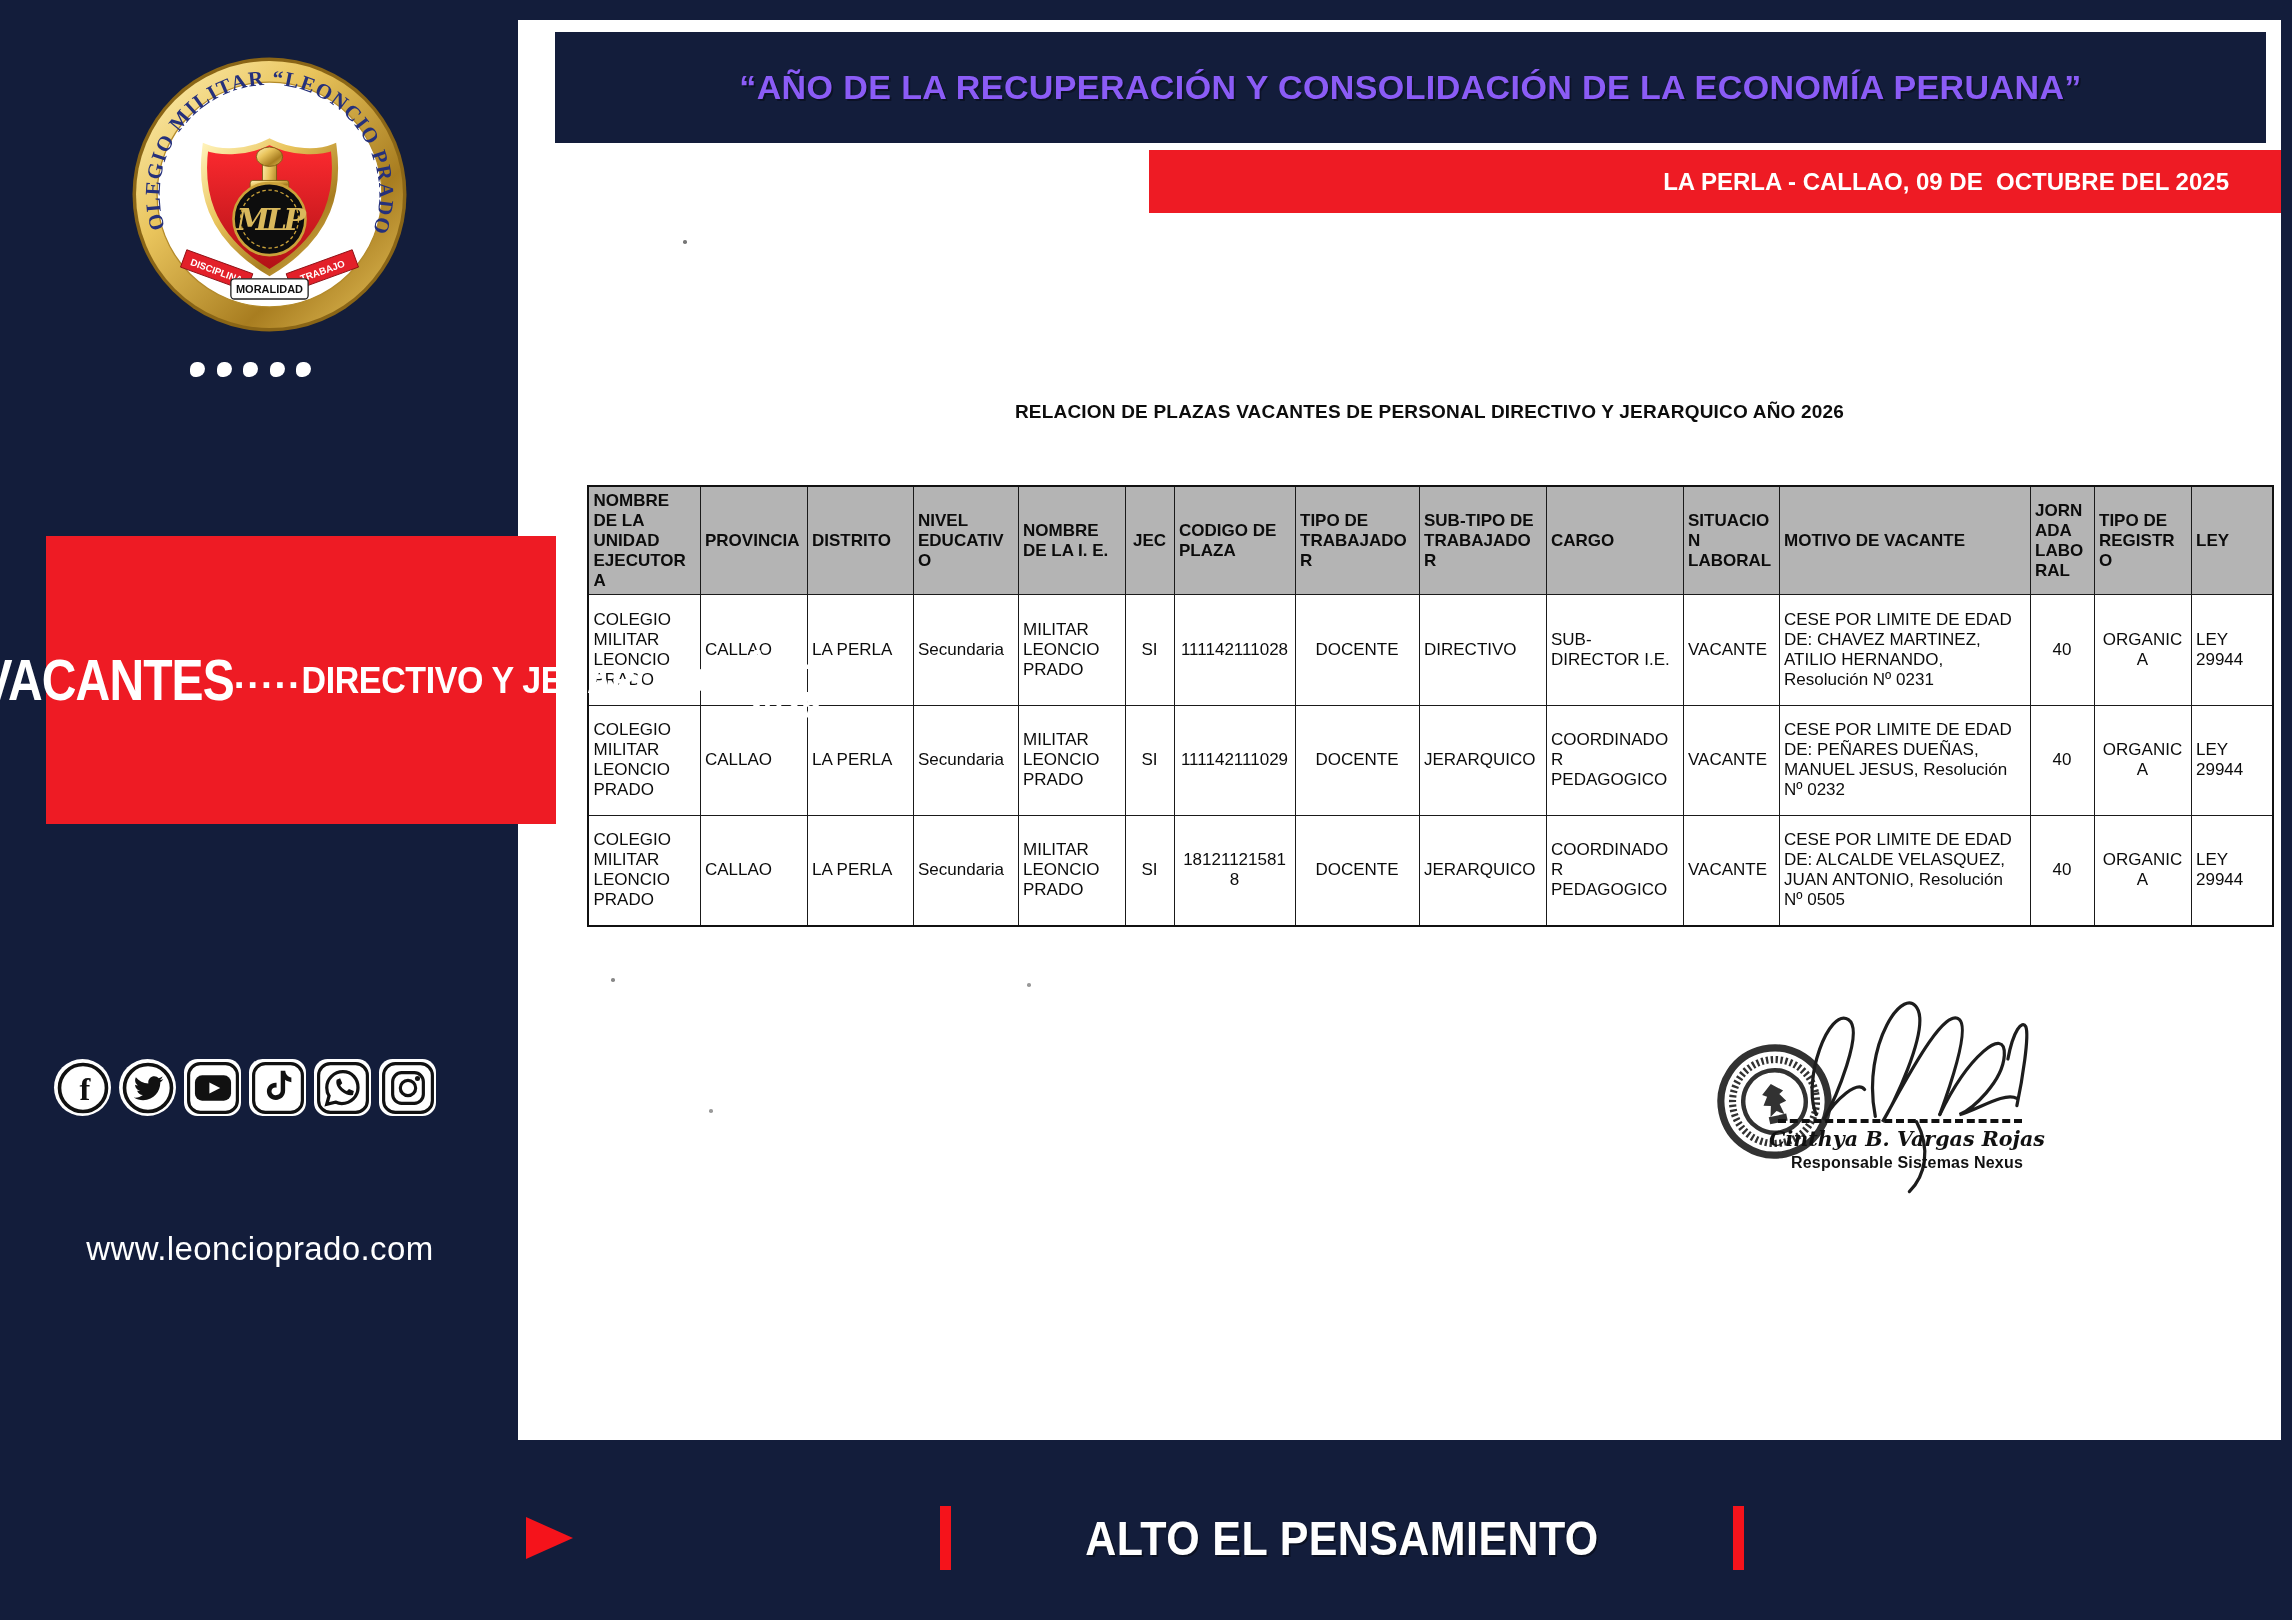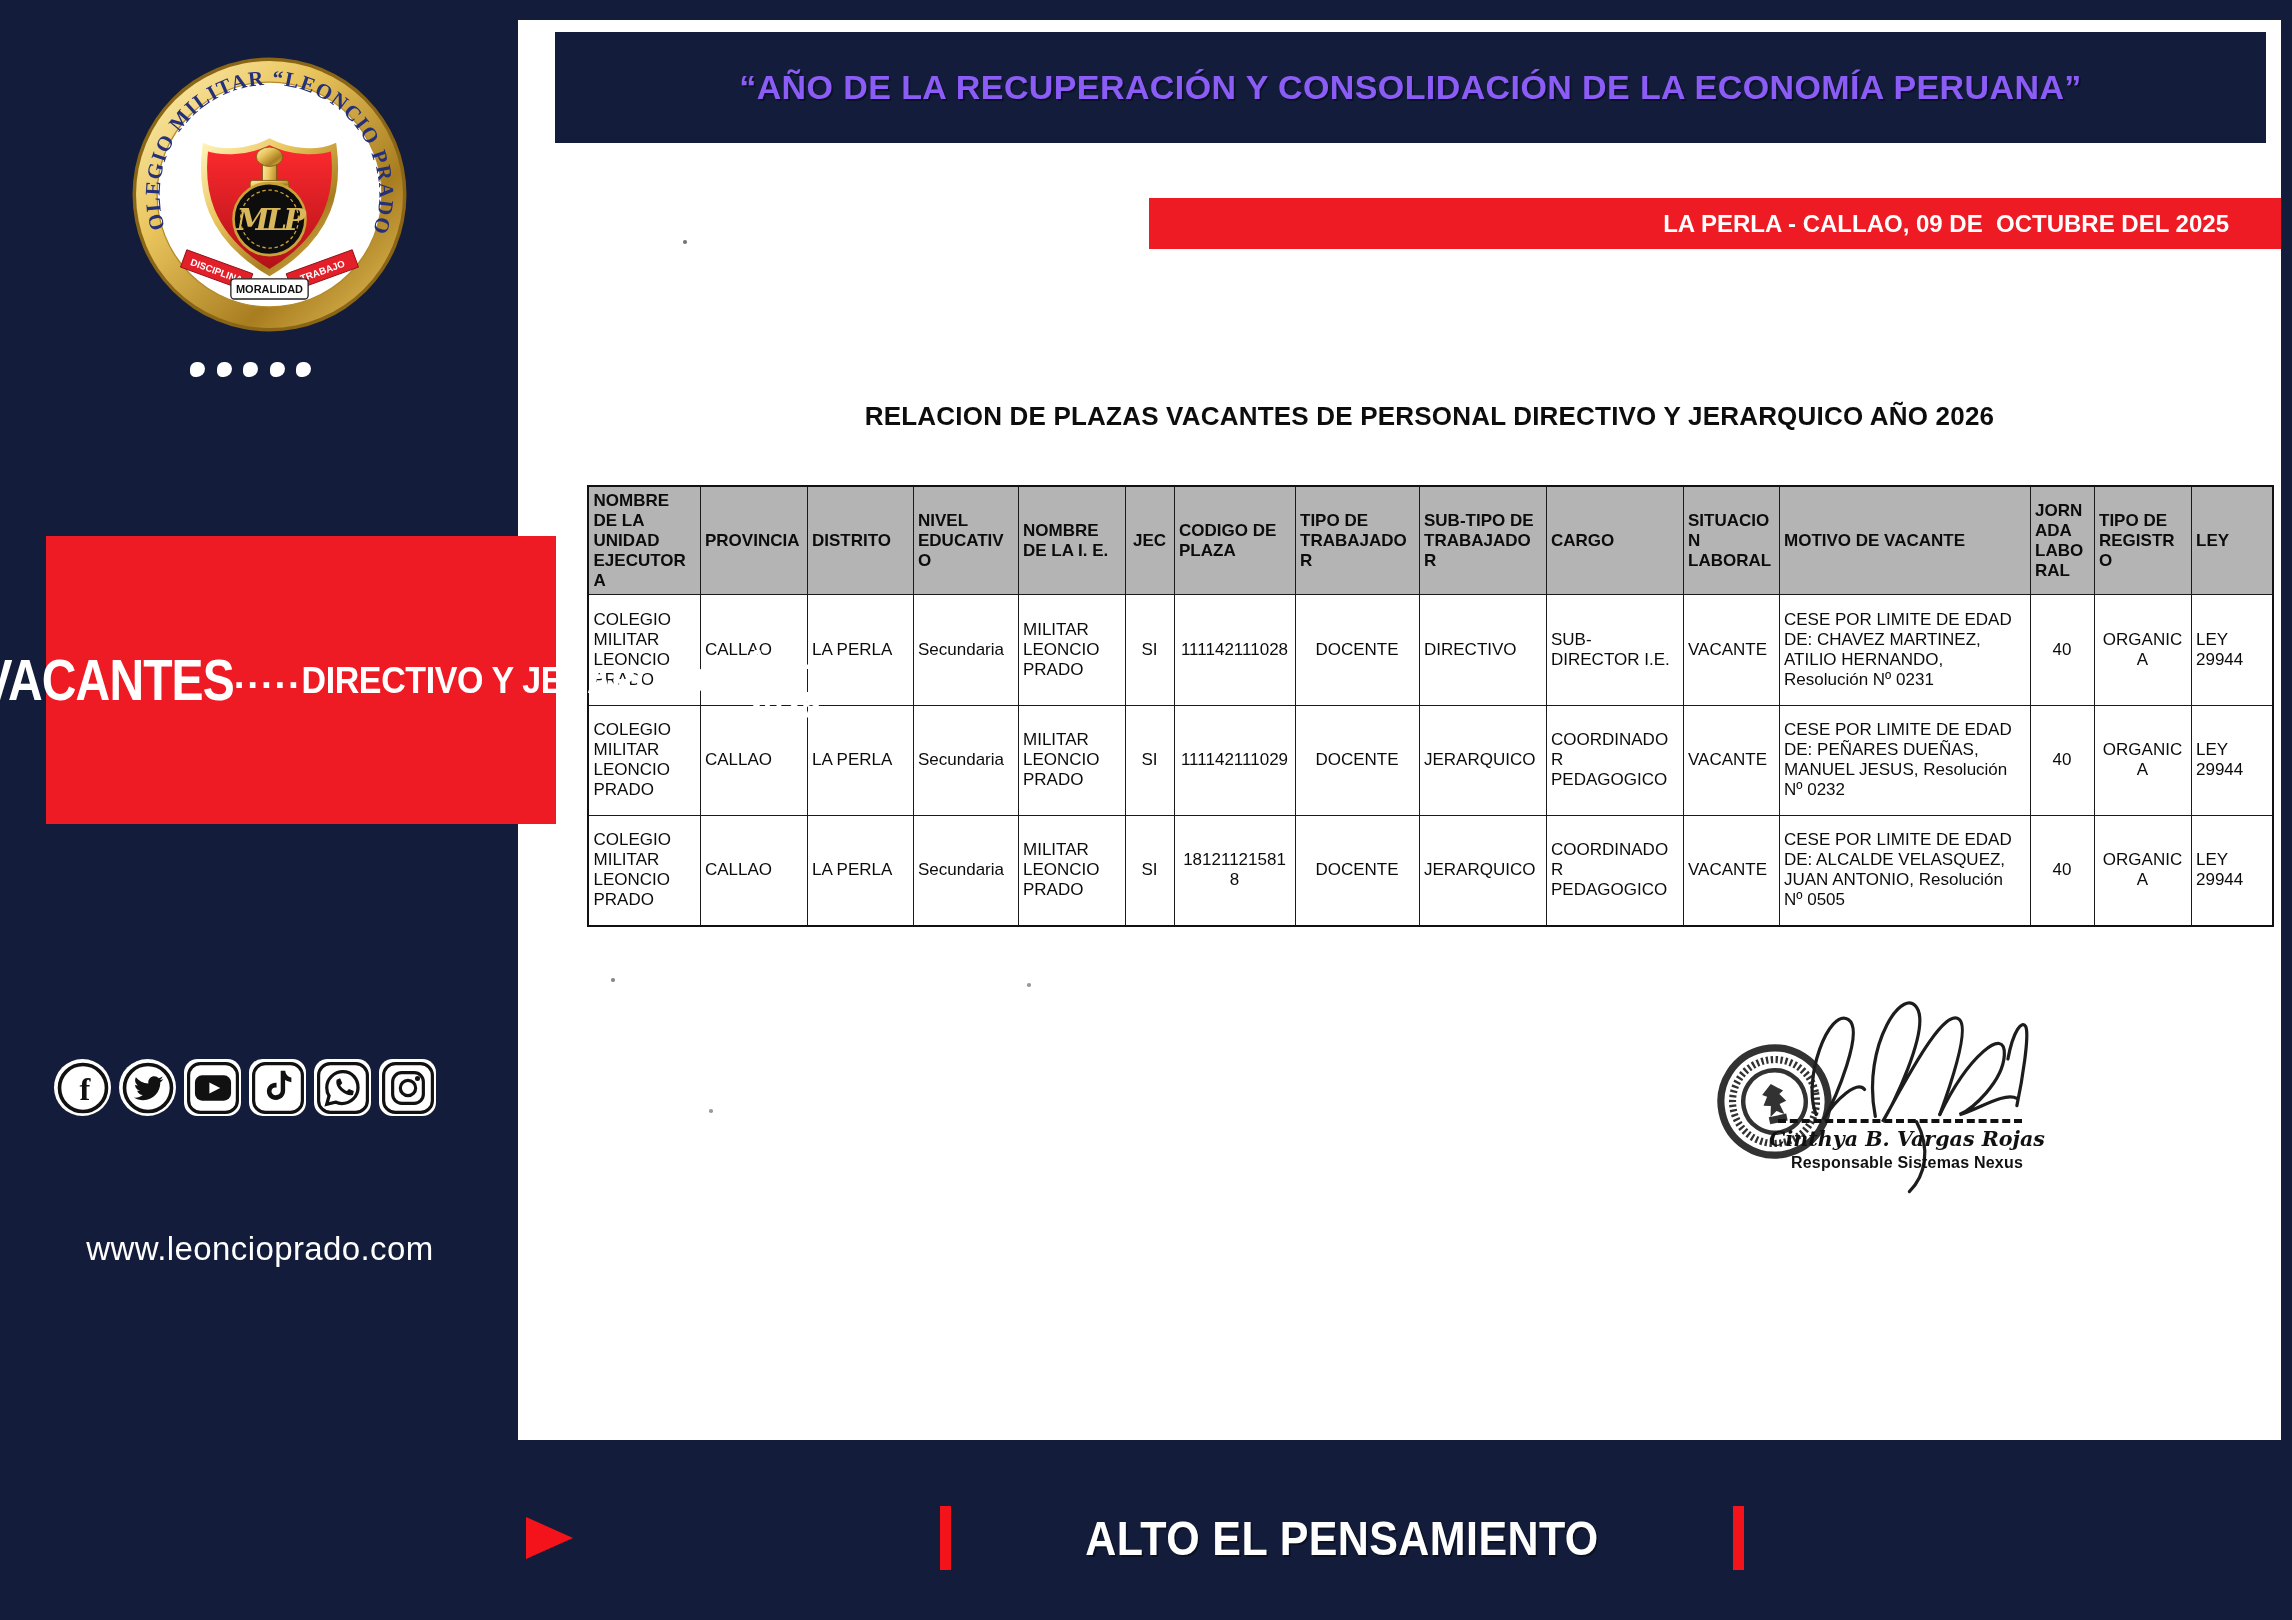--- a/index.html
+++ b/index.html
@@ -19,29 +19,29 @@
     left:555px;top:32px;width:1711px;height:111px;background:#131d3b;
     display:flex;align-items:center;justify-content:center;
   }
   .quote-text{
     color:#8b5cf6;font-weight:bold;font-size:34px;letter-spacing:0.4px;
     text-shadow:1.8px 1.8px 0 rgba(0,0,0,.35);white-space:nowrap;
   }
 
   
   .date-strip{
-    left:1149px;top:150px;width:1132px;height:51px;background:#ee1b24;
-    display:flex;align-items:center;justify-content:flex-end;padding-right:52px;box-sizing:border-box;margin-top:48px;
+    left:1149px;top:150px;width:1132px;height:63px;background:#ee1b24;
+    display:flex;align-items:center;justify-content:flex-end;padding-right:52px;box-sizing:border-box;
   }
   .date-text{color:#fff;font-weight:bold;font-size:24px;white-space:pre;}
 
   
   .table-title{
     left:587px;top:401px;width:1685px;text-align:center;
-    font-size:26px;font-weight:bold;color:#0d0d0d;letter-spacing:0.2px;
+    font-size:19px;font-weight:bold;color:#0d0d0d;letter-spacing:0.2px;
   }
 
   
   .vacancy-table{
     left:587px;top:485px;width:1685px;
     border-collapse:collapse;table-layout:fixed;background:#fff;border-radius:20px;
   }
   .vacancy-table th,.vacancy-table td{
     border:1.8px solid #1a1a1a;
     font-size:17px;color:#0c0c0c;line-height:1.18;

